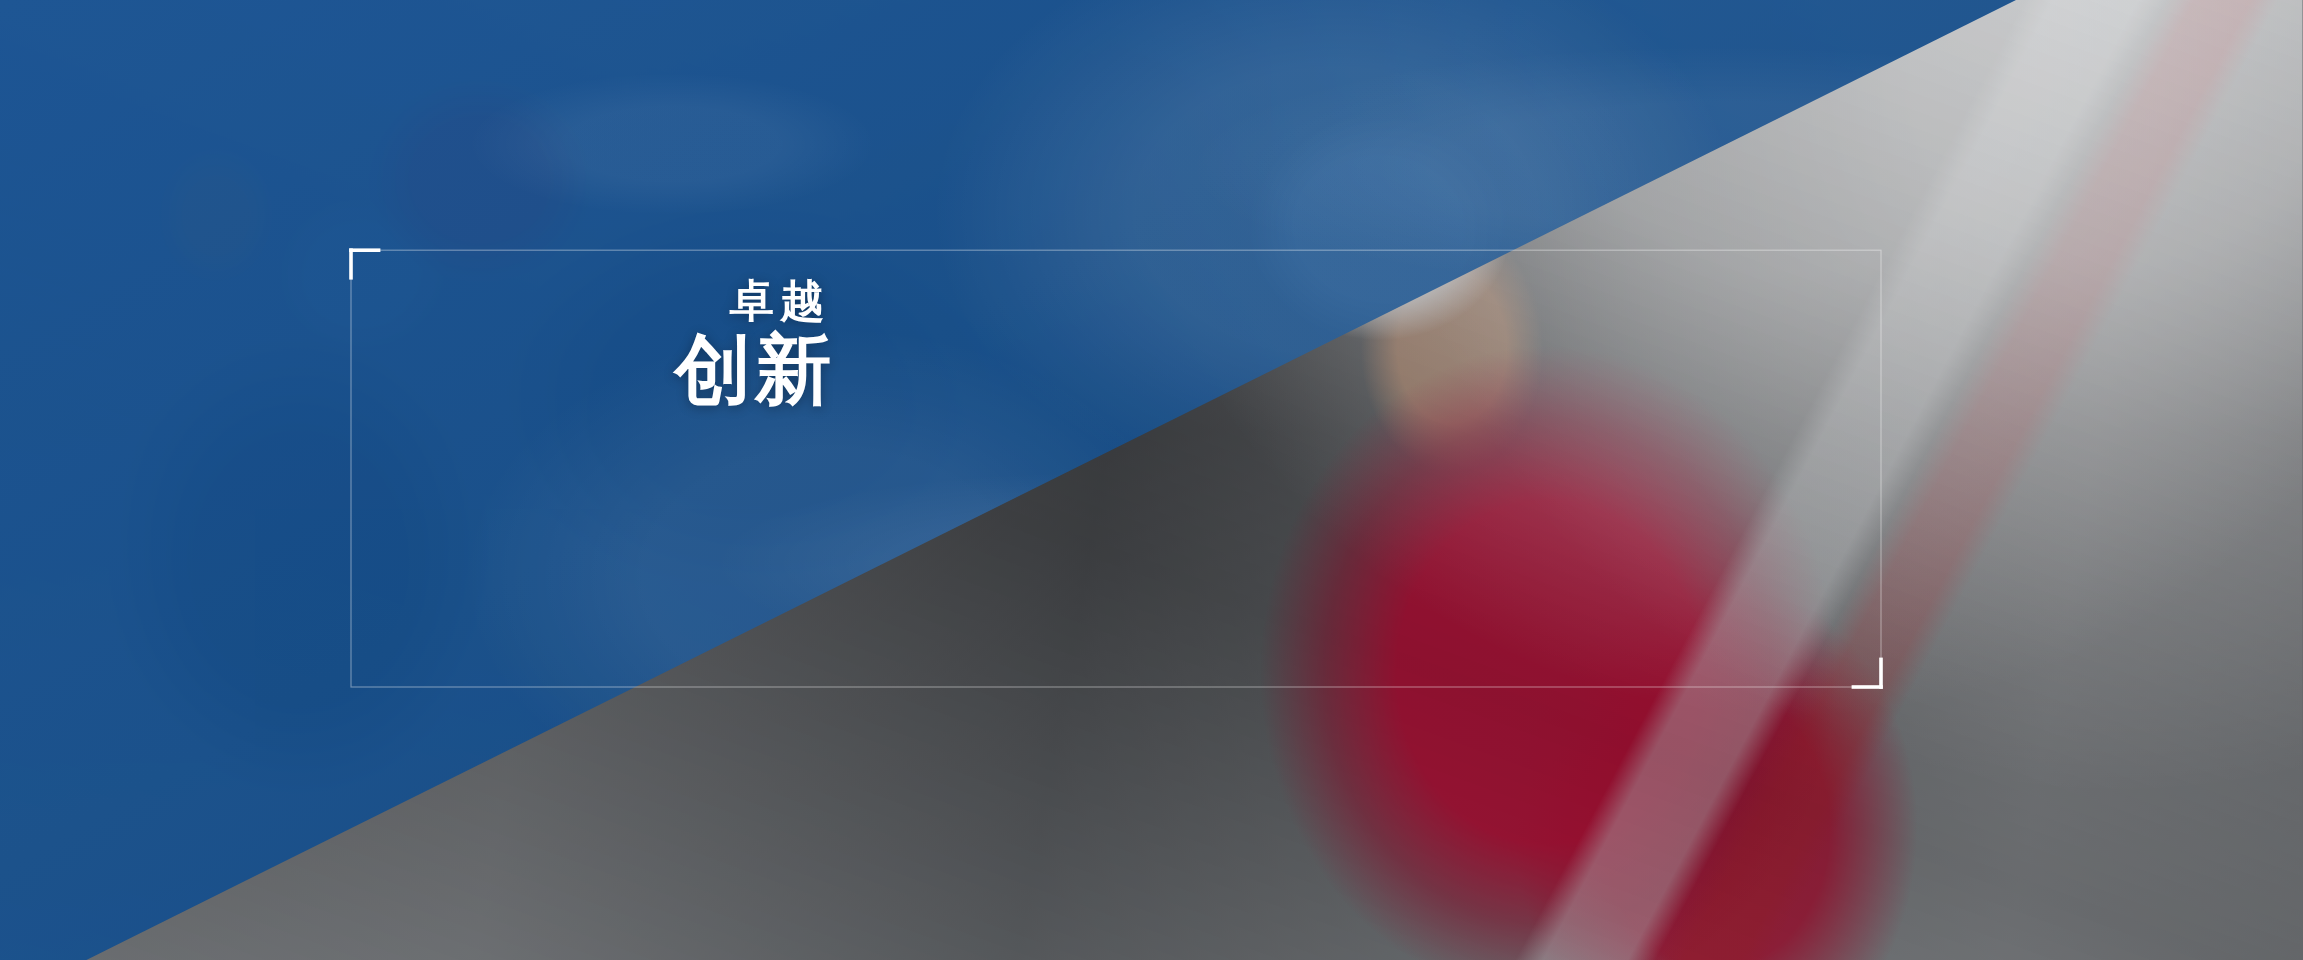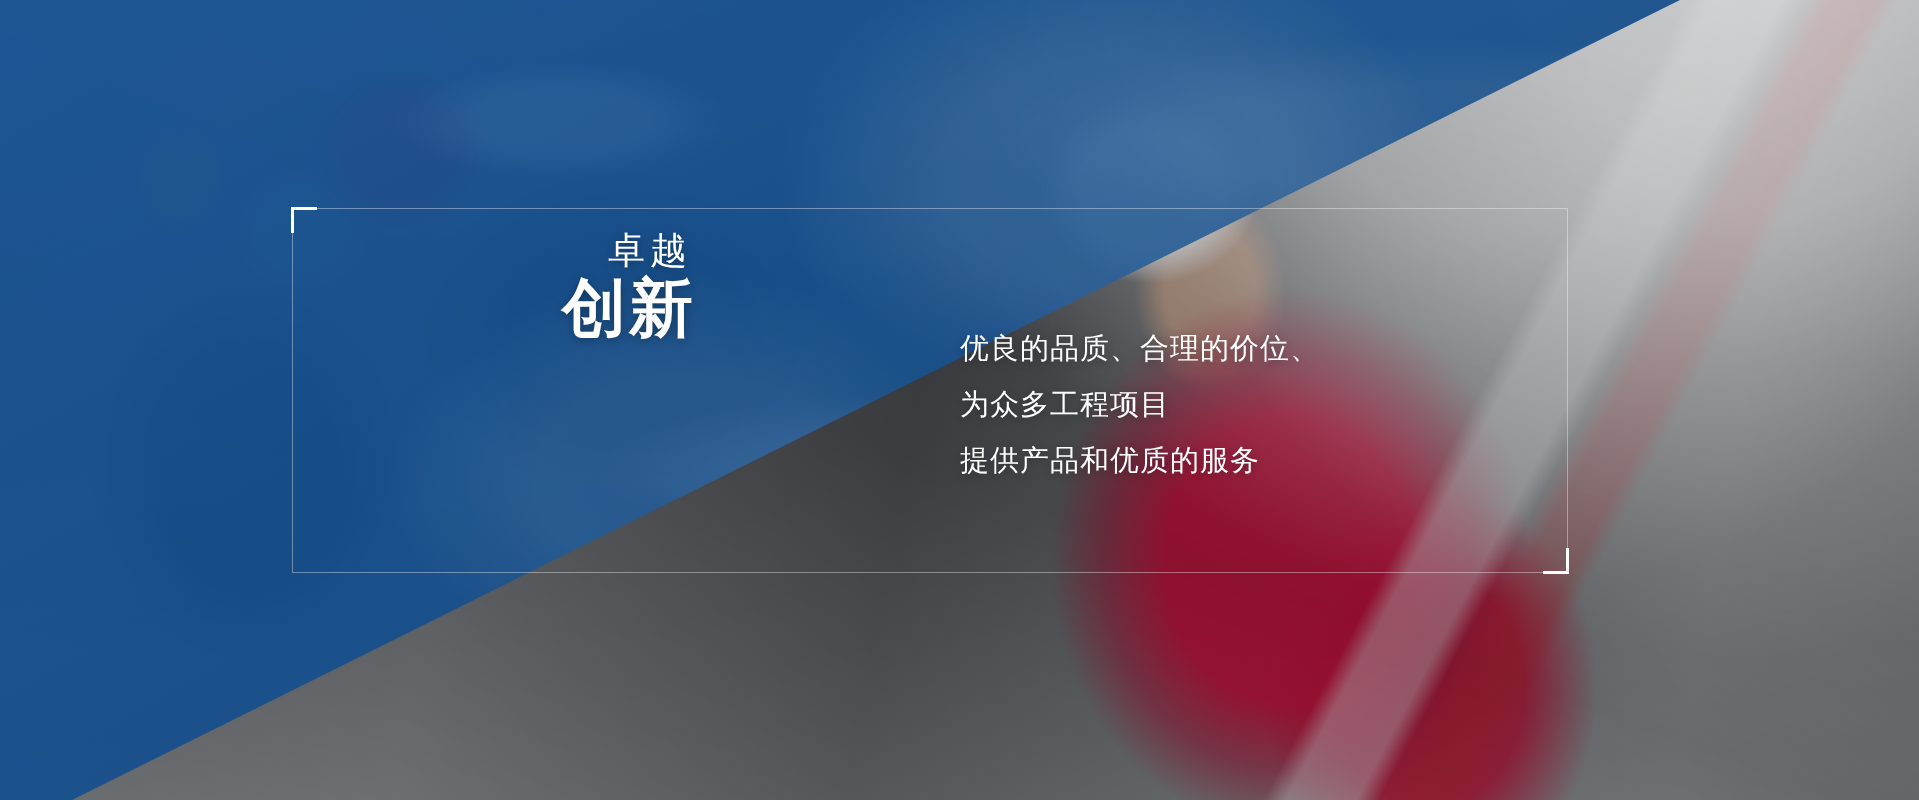--- a/index.html
+++ b/index.html
@@ -107,21 +107,21 @@
     top: 228px;
     width: 400px;
     text-align: right;
     color: #ffffff;
     text-shadow: 0 2px 10px rgba(0,0,0,0.32);
   }
   .hl-small {
     font-size: 37px;
     line-height: 1.22;
     letter-spacing: 5px;
-    font-weight: 400;
+    font-weight: 700;
     padding-right: 8px;
   }
   .hl-big {
     font-size: 64px;
     line-height: 1.12;
     letter-spacing: 3px;
     font-weight: 700;
     padding-right: 4px;
   }
   .hl-gap { height: 14px; }
@@ -155,19 +155,14 @@
     <span class="corner tl"></span>
     <span class="corner br"></span>
   </div>
 
   <div class="headline">
     <div class="hl-small">卓越</div>
     <div class="hl-big">创新</div>
     <div class="hl-gap"></div>
   </div>
 
-  <div class="para">
-    <div>优良的品质、合理的价位、</div>
-    <div>为众多工程项目</div>
-    <div>提供产品和优质的服务</div>
-  </div>
 
 </div>
 
 </body></html>

